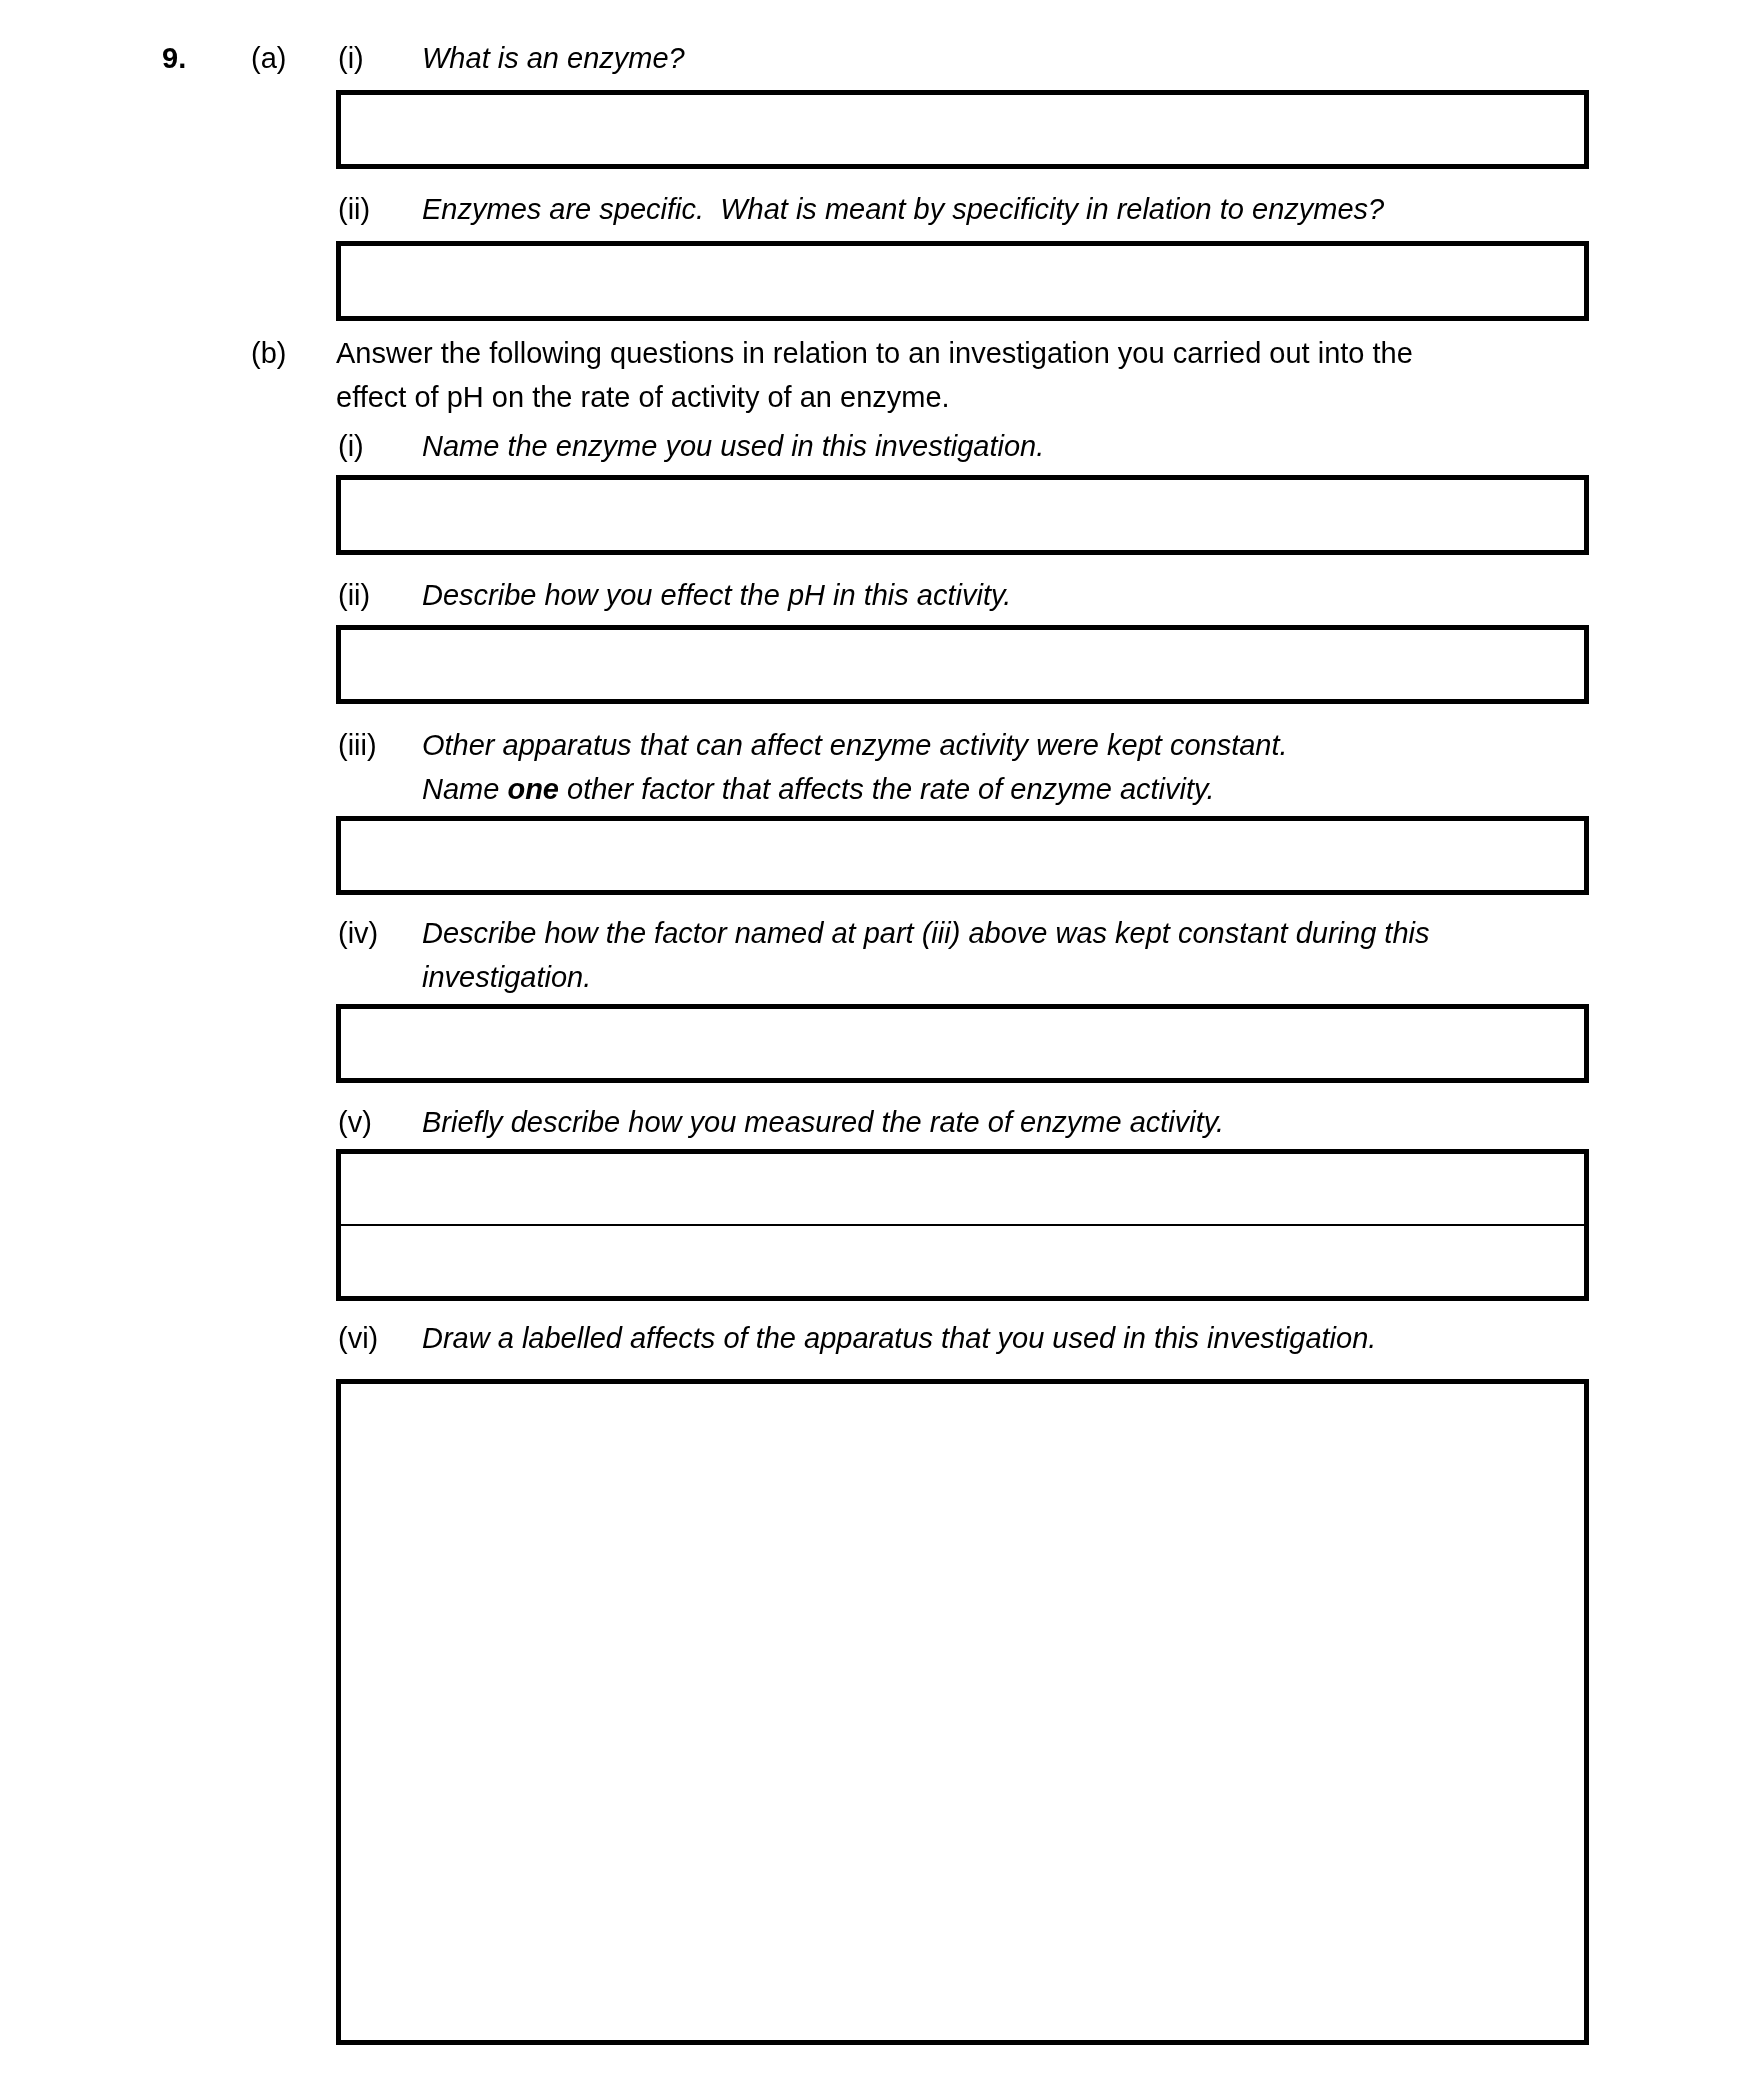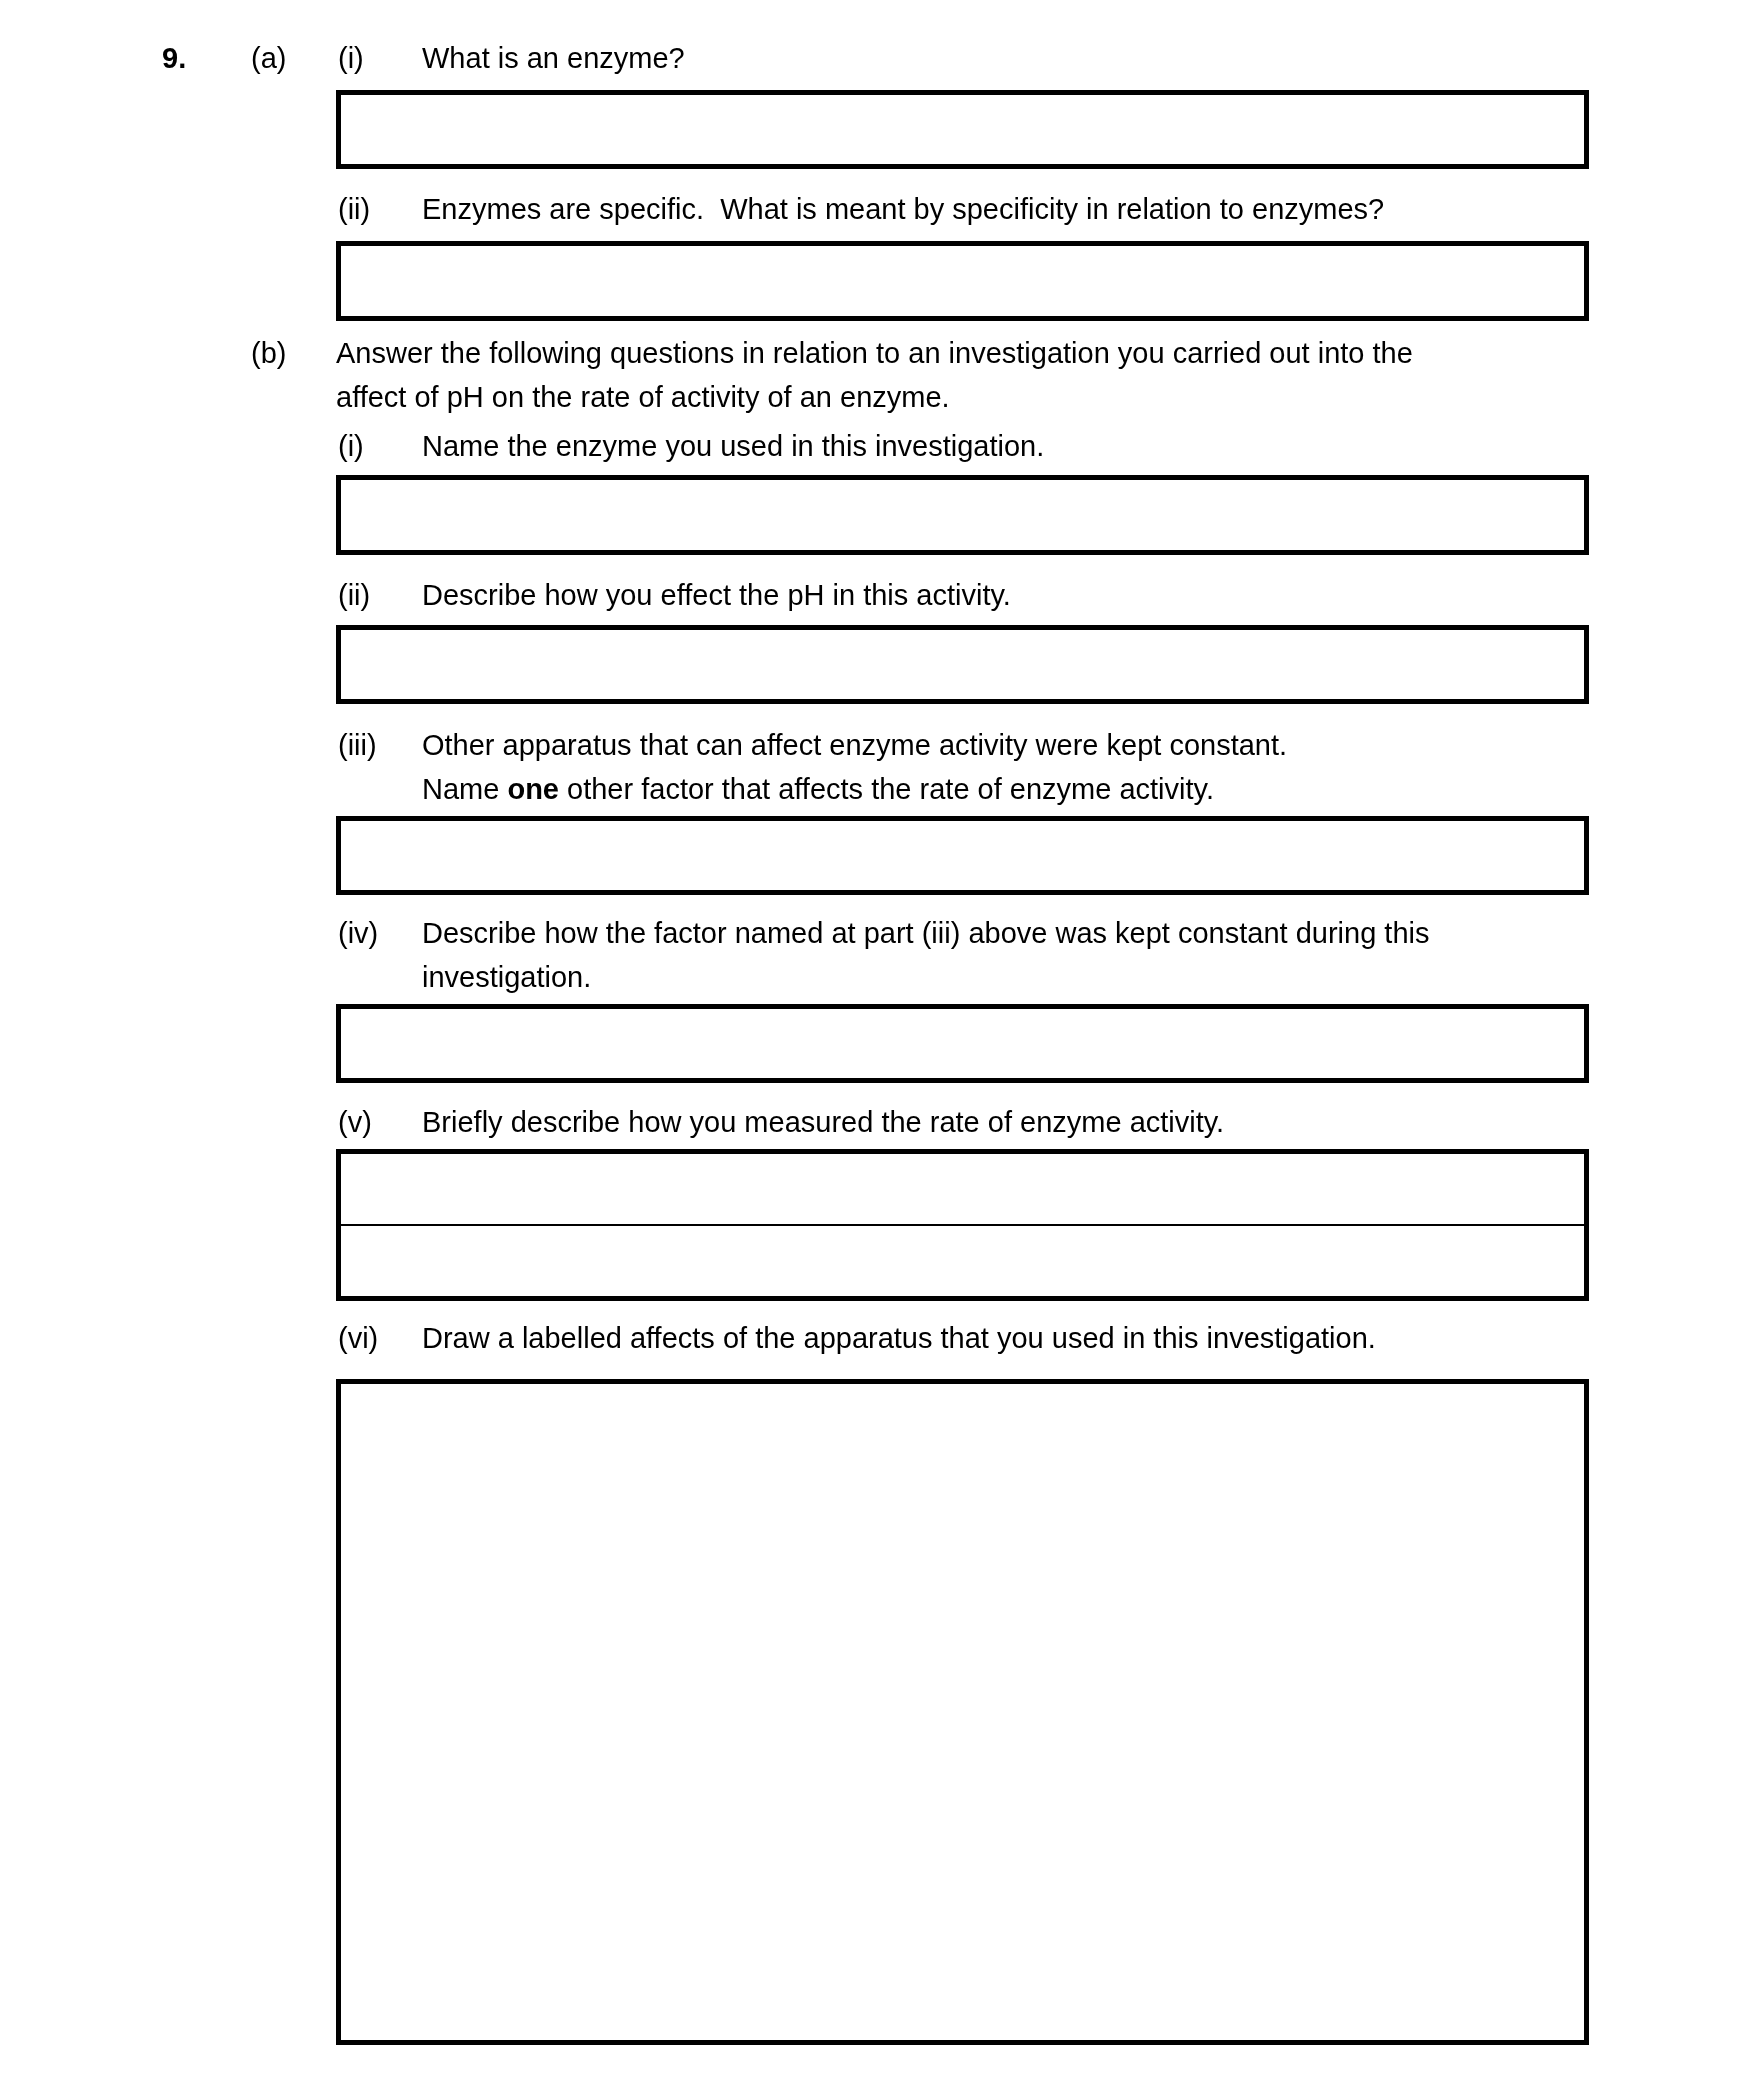--- a/index.html
+++ b/index.html
@@ -12,21 +12,21 @@
     font-size:29px;
     line-height:43px;
     color:#000000;
     overflow:hidden;
   }
   .row{position:absolute;left:0;width:100%;}
   .col{position:absolute;white-space:pre;top:0;}
   .col-num{left:162px;font-weight:bold;}
   .col-letter{left:251px;}
   .col-roman{left:338px;}
-  .col-text{left:422px;}
+  .col-text{left:422px;font-style:italic;}
   .col-body{left:336px;text-align:center;}
   .bold{font-weight:bold;}
   .answer-box{
     position:absolute;
     left:336px;
     width:1253px;
     border:5.8px solid #000000;
     box-sizing:border-box;
     background:#ffffff;
   }
@@ -56,21 +56,21 @@
     <span class="col col-roman">(ii)</span>
     <span class="col col-text">Enzymes are specific.  What is meant by specificity in relation to enzymes?</span>
   </div>
   <div class="answer-box" style="top:241px;height:80px"></div>
 
   <div class="row" style="top:332px">
     <span class="col col-letter">(b)</span>
     <span class="col col-body">Answer the following questions in relation to an investigation you carried out into the</span>
   </div>
   <div class="row" style="top:376px">
-    <span class="col col-body">affect of pH on the rate of activity of an enzyme.</span>
+    <span class="col col-body">effect of pH on the rate of activity of an enzyme.</span>
   </div>
 
   <div class="row" style="top:425px">
     <span class="col col-roman">(i)</span>
     <span class="col col-text">Name the enzyme you used in this investigation.</span>
   </div>
   <div class="answer-box" style="top:475px;height:80px"></div>
 
   <div class="row" style="top:574px">
     <span class="col col-roman">(ii)</span>

